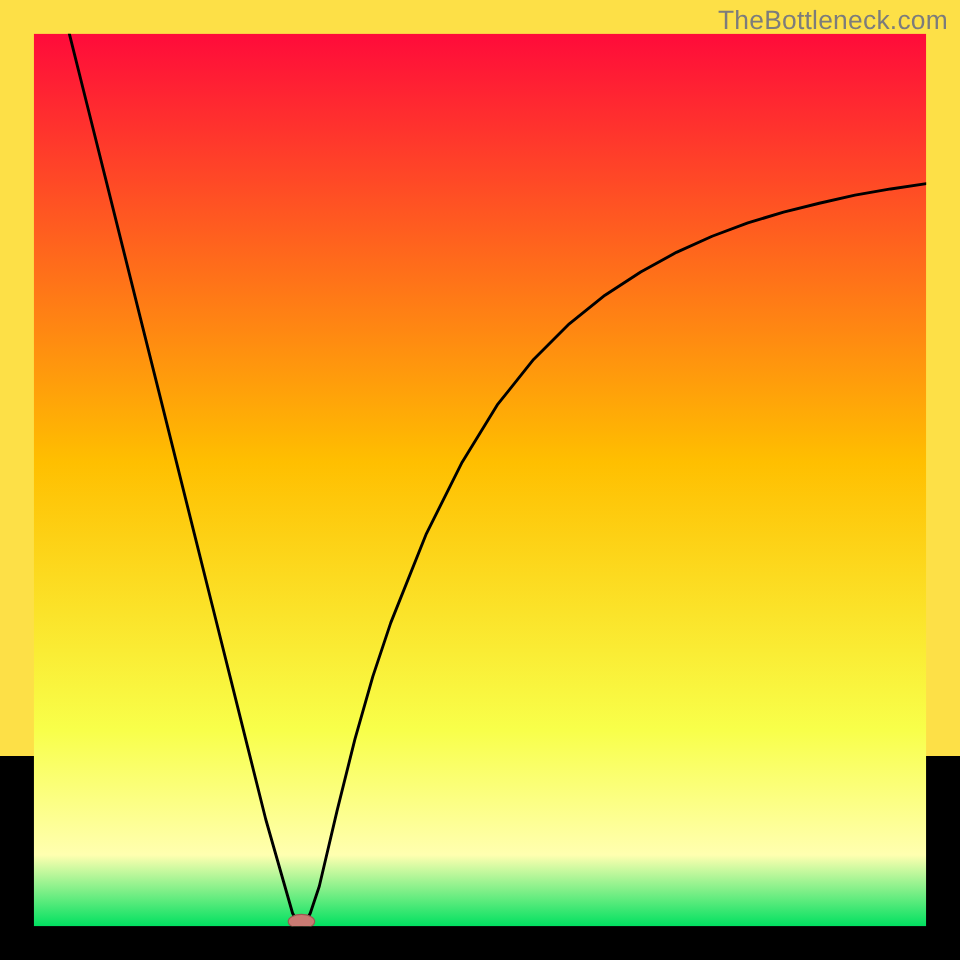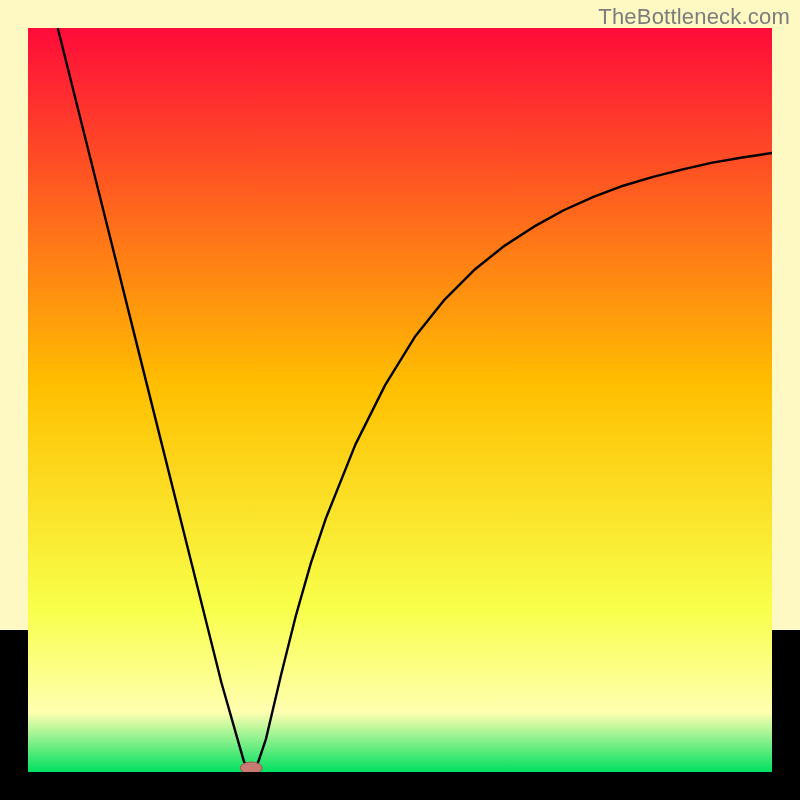--- a/index.html
+++ b/index.html
@@ -10,21 +10,21 @@
     background: #000;
     overflow: hidden;
     font-family: Arial, Helvetica, sans-serif;
   }
   .frame {
     position: absolute;
     left: 0;
     top: 0;
     width: 800px;
     height: 630px;
-    background: #fef9c3;
+    background: #fde047;
   }
   .plot-area {
     position: absolute;
     left: 28px;
     top: 28px;
     width: 744px;
     height: 744px;
     overflow: hidden;
   }
   .watermark {

